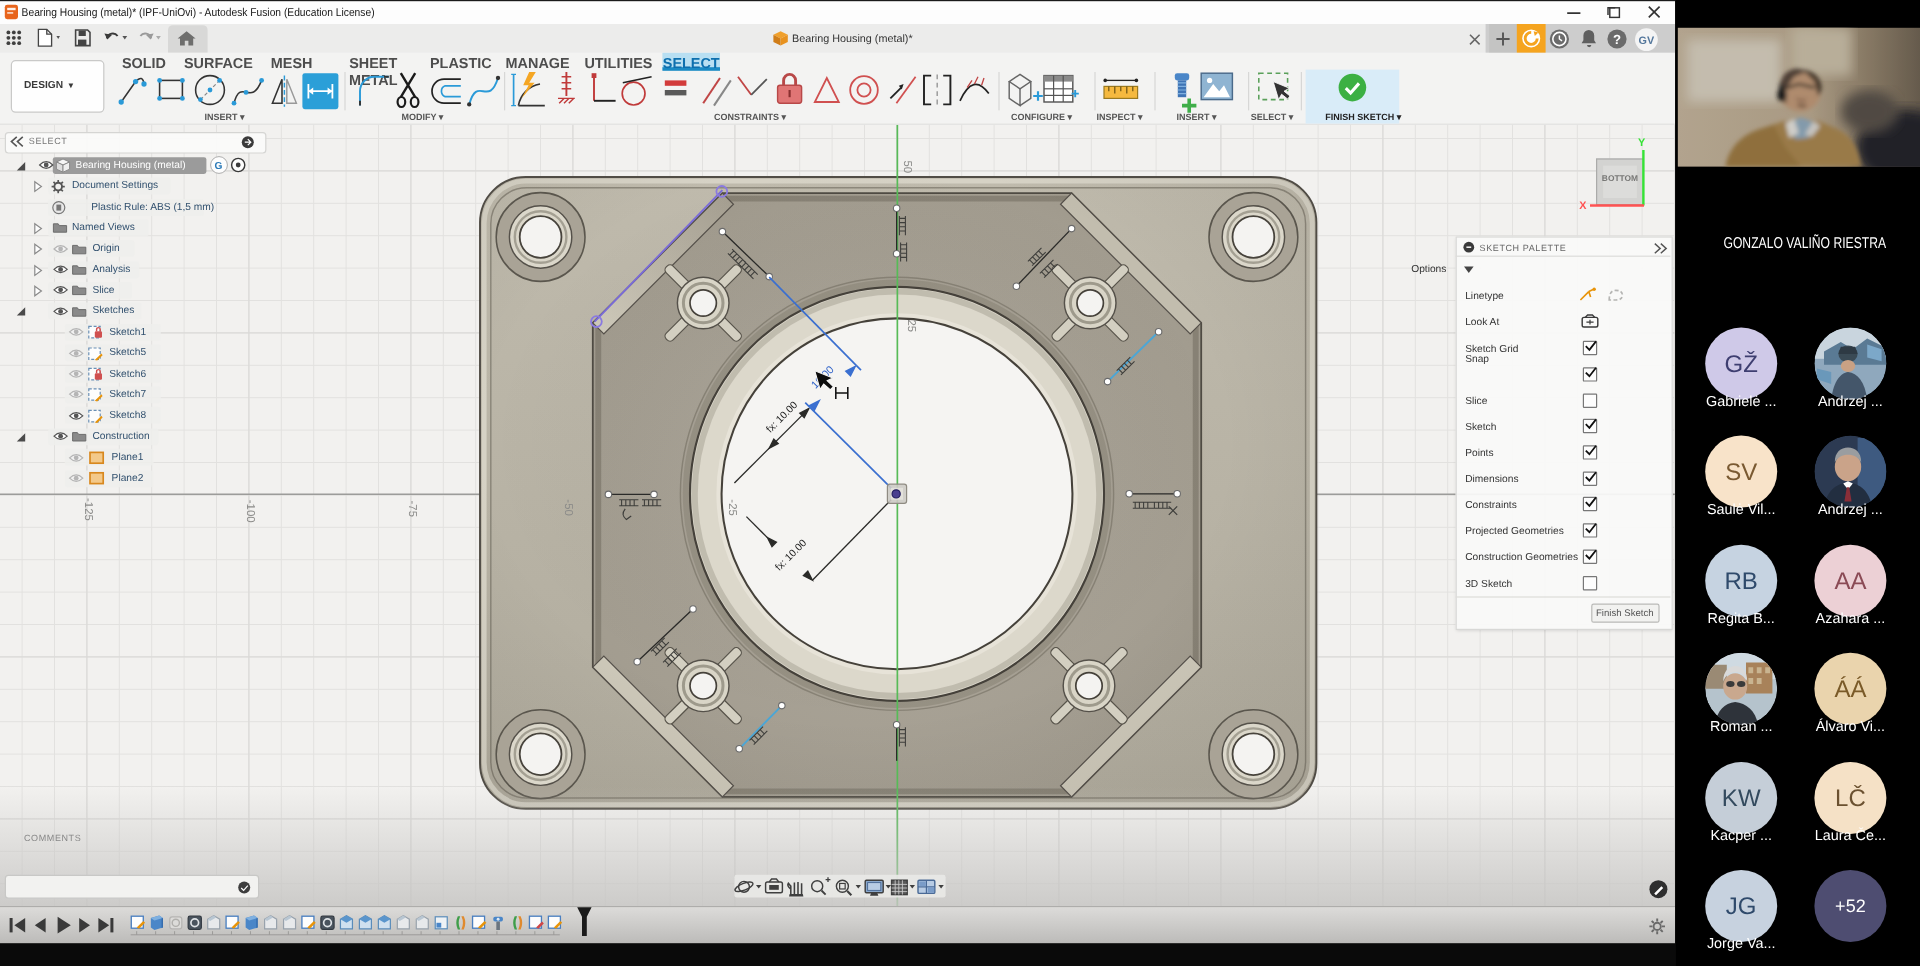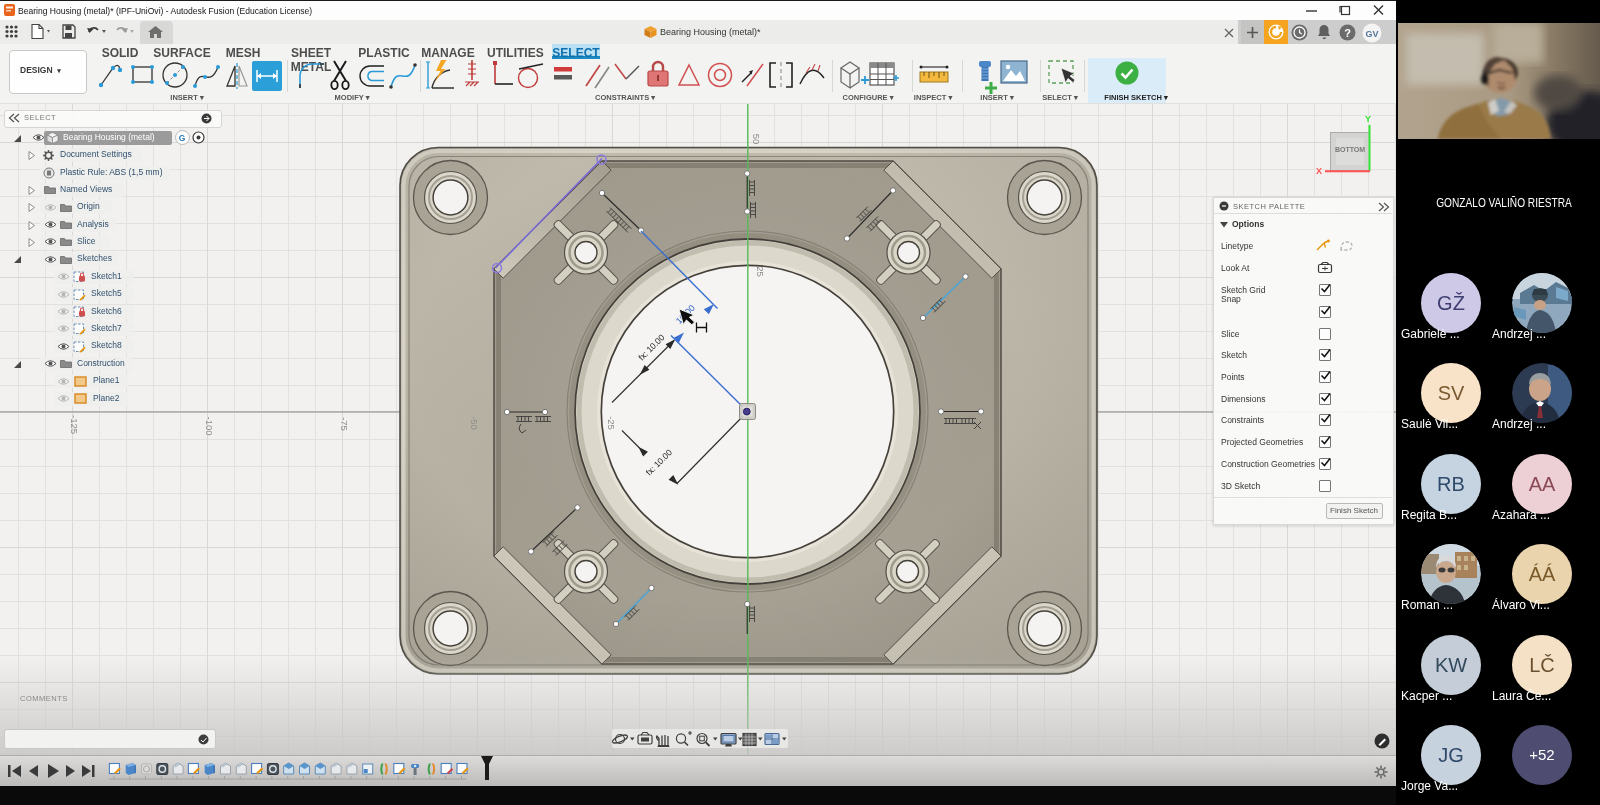--- a/index.html
+++ b/index.html
@@ -17,21 +17,21 @@
  linear-gradient(to right,#d9d8d6 1px,transparent 1px),
  linear-gradient(to bottom,#d9d8d6 1px,transparent 1px),
  linear-gradient(to right,#e2e1df 1px,transparent 1px),
  linear-gradient(to bottom,#e2e1df 1px,transparent 1px);
 background-size:135px 135px,135px 135px,27px 27px,27px 27px;
 background-position:72px 0px,0px 39px,18px 0px,0px 12px;}
 #botgrad{position:absolute;left:0;top:655px;width:1396px;height:100px;background:linear-gradient(rgba(200,199,197,0),rgba(198,197,195,0.85));}
 #timeline{position:absolute;left:0;top:755px;width:1396px;height:31px;background:linear-gradient(#dcdbd9,#bbbab8);border-top:1px solid #aeadab;}
 #blackbar{position:absolute;left:0;top:786px;width:1396px;height:19px;background:#0a0a0a;}
 #vpanel{position:absolute;left:1396px;top:0;width:204px;height:805px;background:#000;}
-.avname{position:absolute;width:100px;font-size:12px;color:#fff;white-space:nowrap;overflow:hidden;}
+.avname{position:absolute;width:100px;text-align:center;font-size:12px;color:#fff;white-space:nowrap;overflow:hidden;}
 .winbtn{position:absolute;top:5px;width:11px;height:11px;}
 svg{display:block;overflow:visible;}
 .pan{position:absolute;background:rgba(250,250,249,0.93);border:1px solid #d8d8d6;box-shadow:0 1px 3px rgba(0,0,0,0.15);}
 .prow{position:absolute;font-size:8.5px;color:#333;}
 .chk{position:absolute;width:10px;height:10px;border:1px solid #777;background:#fdfdfd;border-radius:1px;}
 .brow{position:absolute;height:15px;font-size:8.5px;color:#31506e;white-space:nowrap;}
 .brbg{position:absolute;background:rgba(238,238,236,0.85);border-radius:2px;}
 </style></head><body>
 <div id="app">
 <div id="canvas"></div>
@@ -518,21 +518,21 @@
         <line x1="1.6" y1="9.4" x2="3" y2="8"></line>
         <line x1="8" y1="3" x2="9.4" y2="1.6"></line>
       </g>
     </svg>
     <div class="brow" style="left:60px;top:149px">Document Settings</div>
 <div class="brbg" style="left:40px;top:165.5px;width:130px;height:14px"></div>
     <svg class="a" style="left:43px;top:166.5px" width="12" height="12">
       <circle cx="6" cy="6" r="5" fill="#e8e8e8" stroke="#777" stroke-width="1"></circle>
       <rect x="4" y="3.5" width="4" height="5" fill="#777"></rect>
     </svg>
-    <div class="brow" style="left:60px;top:166.5px">Plastic Rule: ABS (1,5 mm)</div>
+    <div class="brow" style="left:76px;top:166.5px">Plastic Rule: ABS (1,5 mm)</div>
 <div class="brbg" style="left:40px;top:182.5px;width:84px;height:14px"></div>
     <svg class="a" style="left:27px;top:185.5px" width="9" height="9">
       <path d="M2,0.5 L7.5,4.5 L2,8.5 Z" fill="#fdfdfd" stroke="#8a8a8a" stroke-width="1"></path>
     </svg>
     <svg class="a" style="left:44px;top:185.0px" width="12" height="9">
       <path d="M0.5,1.5 h4 l1,1.5 h6 v5.5 h-11 Z" fill="#8a8a8a" stroke="#6a6a6a" stroke-width="0.8"></path>
     </svg>
     <div class="brow" style="left:60px;top:183.5px">Named Views</div>
 <div class="brbg" style="left:40px;top:200px;width:72px;height:14px"></div>
     <svg class="a" style="left:27px;top:203px" width="9" height="9">
@@ -670,21 +670,21 @@
       <path d="M3,5 h4" stroke="#fff" stroke-width="1.2"></path>
     </svg>
 <div class="a" style="left:1233px;top:202px;font-size:7.5px;letter-spacing:0.5px;color:#666">SKETCH PALETTE</div>
 <svg class="a" style="left:1378px;top:203px" width="12" height="8">
       <path d="M1,0 L5.5,4 L1,8 M6,0 L10.5,4 L6,8" fill="none" stroke="#555" stroke-width="1.2"></path>
     </svg>
 <div class="a" style="left:1213px;top:213px;width:179px;height:1px;background:#ddddda"></div>
 <svg class="a" style="left:1220px;top:221px" width="8" height="7">
       <path d="M0,1 L8,1 L4,6.5 Z" fill="#444"></path>
     </svg>
-<div class="a" style="left:1232px;top:219px;font-size:8.5px;font-weight:bold;color:#333">Options</div>
+<div class="a" style="left:1176px;top:219px;font-size:8.5px;font-weight:normal;color:#333">Options</div>
 <div class="prow" style="left:1221px;top:241px">Linetype</div>
 <svg class="a" style="left:1316px;top:239px" width="15" height="14">
       <path d="M1,11 L8,4 M8,4 l4,-2 M8,4 l1.5,4.5" stroke="#e8940a" stroke-width="1.4" fill="none"></path>
       <circle cx="12.5" cy="2" r="1.4" fill="#e8940a"></circle>
     </svg>
 <svg class="a" style="left:1339px;top:239px" width="15" height="14">
       <path d="M2,11 Q2,3 7.5,3 Q13,3 13,7 Q13,11 7.5,11 Z" fill="none" stroke="#b5b5b3" stroke-width="1.4" stroke-dasharray="3,2"></path>
     </svg>
 <div class="prow" style="left:1221px;top:263px">Look At</div>
 <svg class="a" style="left:1318px;top:262px" width="14" height="12">

